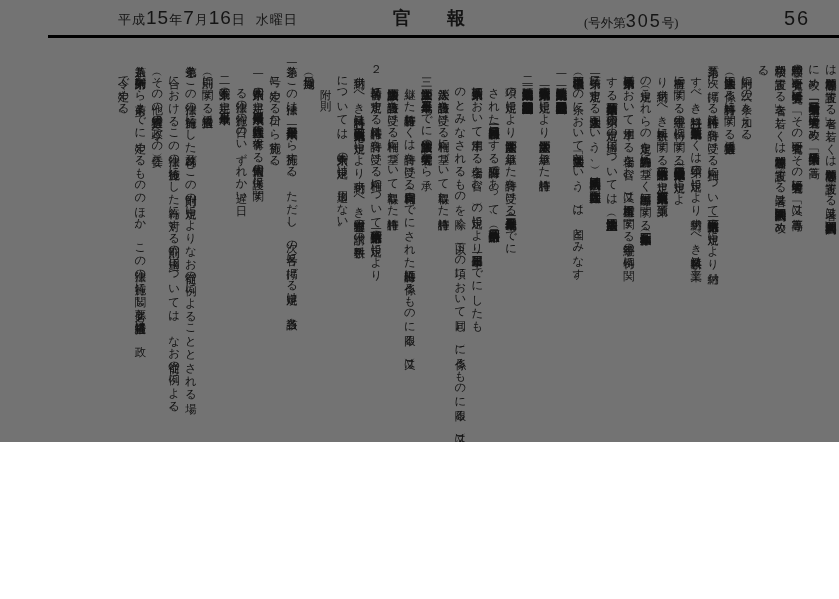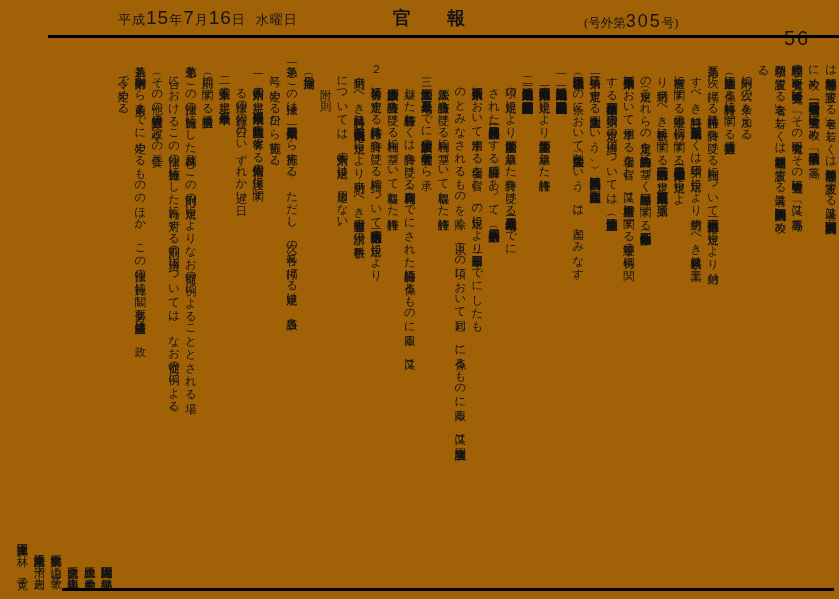--- a/index.html
+++ b/index.html
@@ -1,19 +1,19 @@
 <!DOCTYPE html>
 <html><head>
 <meta charset="utf-8">
 <style>
   html,body{margin:0;padding:0;}
   .page{
     position:relative;
-    width:839px;height:599px;
-    background:#a16207;
+    width:839px;height:442px;
+    background:#737373;
     color:#141414;
     font-family:"Liberation Serif","DejaVu Serif",serif;
     overflow:hidden;
   }
   
   .masthead{position:absolute;top:0;left:0;width:839px;height:35px;}
   .date{
     position:absolute;left:118px;top:7px;
     font-size:13px;letter-spacing:1px;white-space:nowrap;
   }
@@ -30,21 +30,21 @@
     position:absolute;left:584px;top:11px;
     font-size:12.5px;white-space:nowrap;
   }
   .issue .num{
     font-family:"Liberation Sans","DejaVu Sans",sans-serif;
     font-size:18px;letter-spacing:2px;
   }
   .page-number{
     position:absolute;left:784px;top:7px;
     font-family:"Liberation Sans","DejaVu Sans",sans-serif;
-    font-size:20px;letter-spacing:2px;margin-top:20px;
+    font-size:20px;letter-spacing:2px;
   }
   .rule-top{
     position:absolute;left:48px;right:0;top:35px;height:3px;background:#000;
   }
   .rule-bottom{
     position:absolute;left:62px;right:5px;top:588px;height:3px;background:#000;
   }
   
   .body-text{
     position:absolute;top:57px;right:3px;

